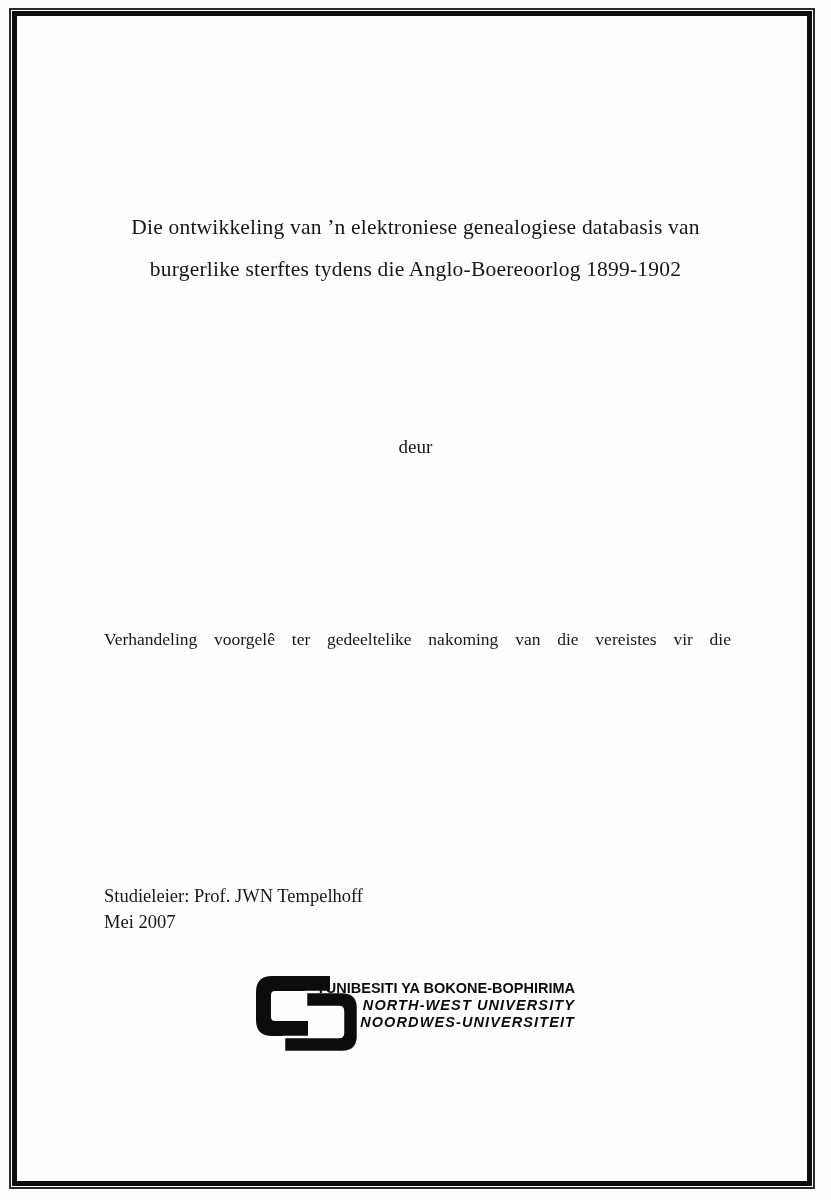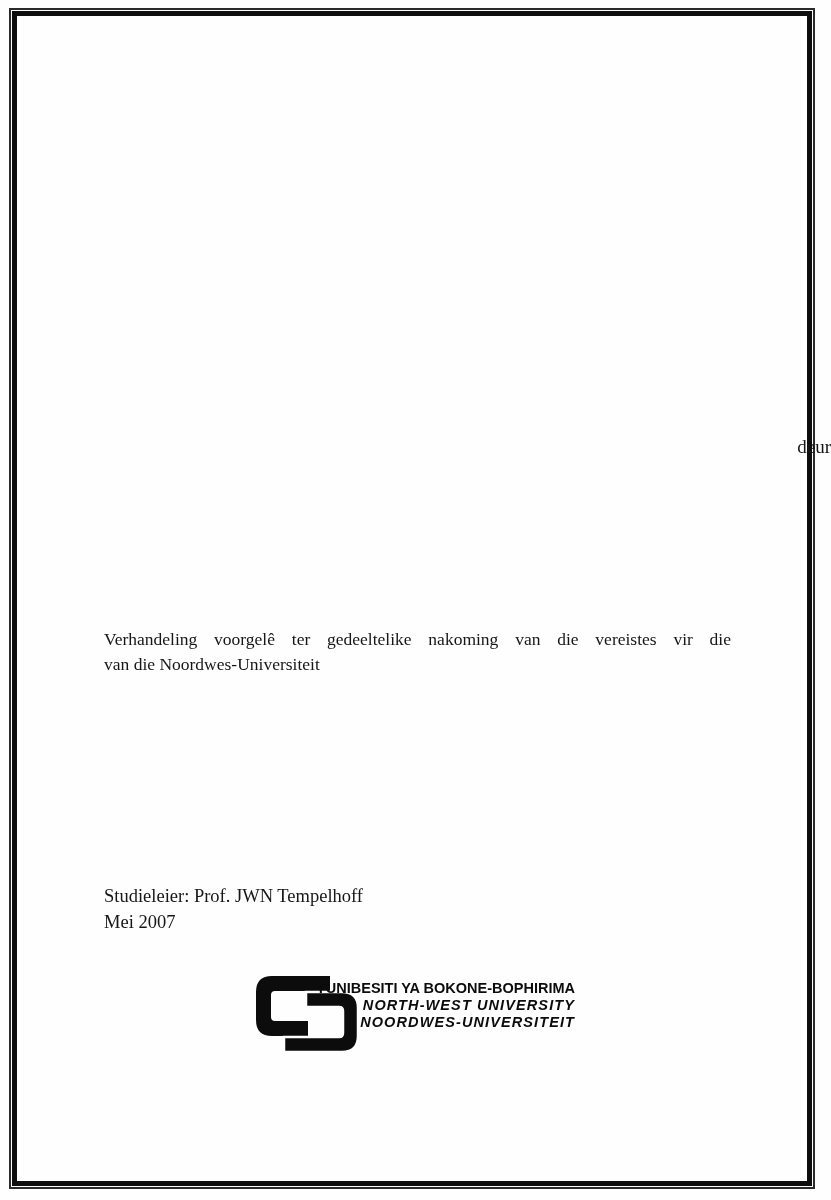--- a/index.html
+++ b/index.html
@@ -24,21 +24,21 @@
     position: absolute;
     left: 60px; right: 60px; top: 206px;
     text-align: center;
     font-size: 21.5px;
     letter-spacing: 0.2px;
   }
   .title-line { line-height: 42px; white-space: nowrap; }
   .byline {
     position: absolute;
     left: 0; right: 0; top: 436px;
-    text-align: right;
+    text-align: center;
     font-size: 19px;
   }
   .author {
     position: absolute;
     left: 0; right: 0; top: 512px;
     text-align: center;
     font-size: 20.5px;
   }
   .submission {
     position: absolute;
@@ -83,27 +83,30 @@
   .logo-text .lt { line-height: 17px; white-space: nowrap; }
   .logo-text .lt.sp { letter-spacing: 1.1px; font-style: italic; }
 </style>
 </head>
 <body>
 
 <div class="page">
 
   <div class="frame"></div>
 
+  <div class="title-block">
+    <div class="title-line">Die ontwikkeling van ’n elektroniese genealogiese databasis van</div>
+    <div class="title-line">burgerlike sterftes tydens die Anglo-Boereoorlog 1899-1902</div>
+  </div>
 
   <div class="byline">deur</div>
 
 
   <div class="submission">
     <div class="just">Verhandeling voorgelê ter gedeeltelike nakoming van die vereistes vir die</div>
-    <div>van die Noordwes-Universiteit</div>
   </div>
 
   <div class="supervisor-block">
     <div>Studieleier: Prof. JWN Tempelhoff</div>
     <div>Mei 2007</div>
   </div>
 
   <div class="logo">
     <svg class="logo-mark" viewBox="0 0 104 78" xmlns="http://www.w3.org/2000/svg">
       <path id="lnk" d="M 75 1 H 17 Q 1 1 1 17 V 45 Q 1 61 17 61 H 53 V 46 H 20 Q 16 46 16 42 V 20 Q 16 16 20 16 H 75 Z" fill="#0c0c0c"></path>

